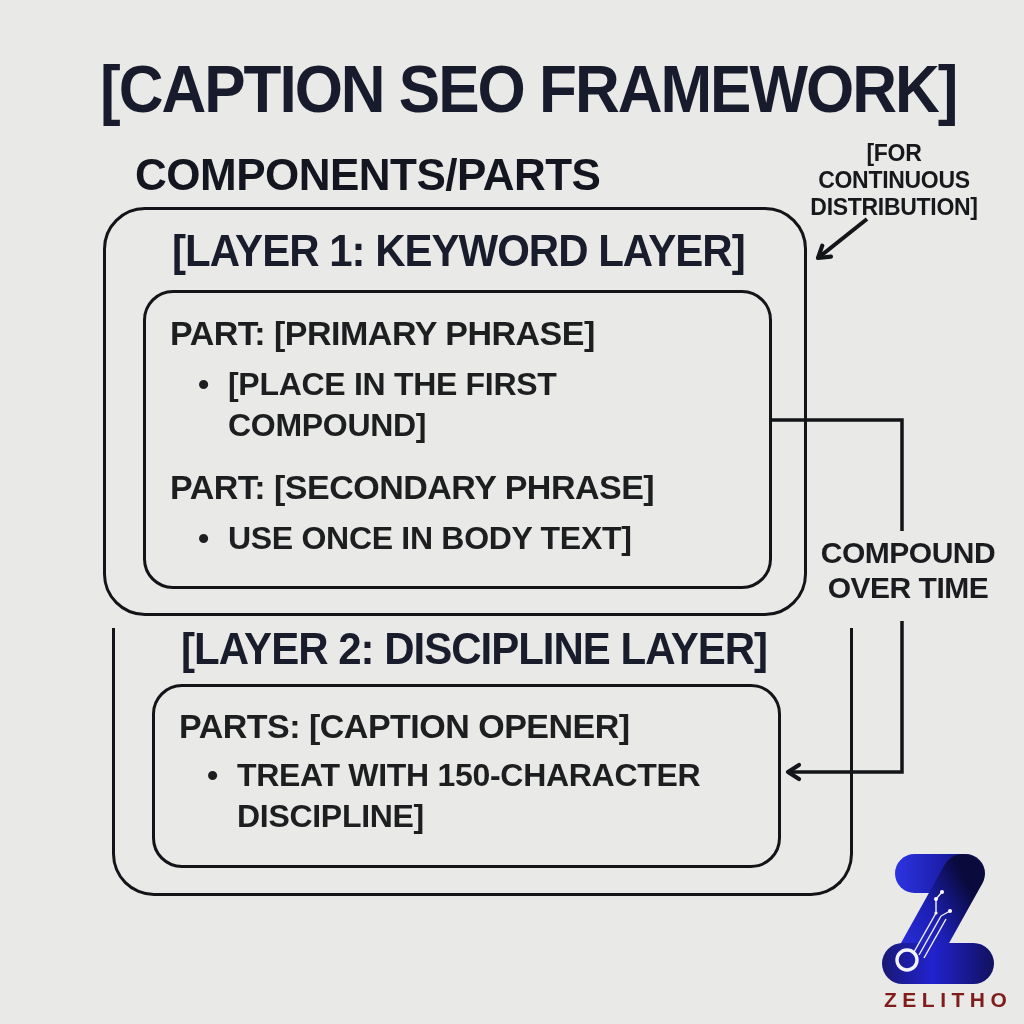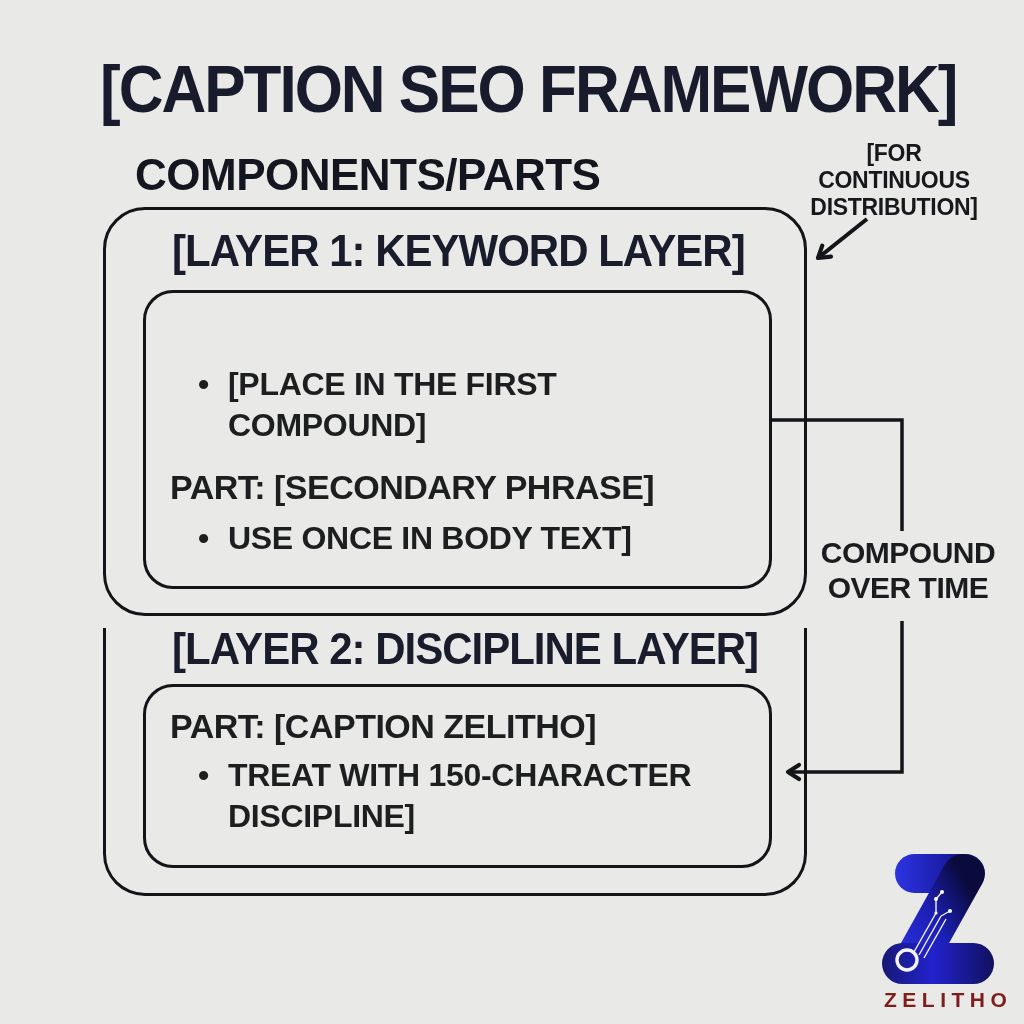--- a/index.html
+++ b/index.html
@@ -29,23 +29,24 @@
   .anno-side{
     left:816px;top:536px;width:184px;text-align:center;
     font-size:30px;font-weight:800;line-height:1.15;color:#1b1c1f;
     letter-spacing:-0.5px;
   }
   .box-outer{
     border:3.5px solid #131418;border-radius:42px;background:transparent;
   }
   .box1{left:103px;top:207px;width:698px;height:403px;}
   .box2{
-    left:103px;top:628px;width:698px;height:265px;
+    left:112px;top:628px;width:698px;height:265px;
     border:3.5px solid #131418;border-top:none;
     border-radius:0 0 42px 42px;
+    padding-left:37px;
   }
   .box-inner{
     border:3.5px solid #131418;border-radius:30px;
   }
   .inner1{left:37px;top:80px;width:623px;height:293px;}
   .inner2{left:37px;top:56px;width:623px;height:178px;}
   .layer-head{
     left:66px;font-size:42px;font-weight:800;letter-spacing:-1px;
     color:#191d2b;white-space:nowrap;transform:scaleY(1.05);transform-origin:left top;
   }
@@ -83,36 +84,37 @@
 </svg>
 
 <div class="abs ttl">[CAPTION SEO FRAMEWORK]</div>
 <div class="abs subttl">COMPONENTS/PARTS</div>
 <div class="abs anno-top">[FOR CONTINUOUS DISTRIBUTION]</div>
 <div class="abs anno-side">COMPOUND OVER TIME</div>
 
 <div class="abs box-outer box1">
   <div class="abs layer-head" style="top:16px;">[LAYER 1: KEYWORD LAYER]</div>
   <div class="abs box-inner inner1">
+    <div class="abs part-label" style="top:21px;">PART: [PRIMARY PHRASE]</div>
     <div class="abs bullet-line" style="top:71px;">
       <span class="bullet-dot">•</span>
       <span class="bullet-text">[PLACE IN THE FIRST COMPOUND]</span>
     </div>
     <div class="abs part-label" style="top:175px;">PART: [SECONDARY PHRASE]</div>
     <div class="abs bullet-line" style="top:225px;">
       <span class="bullet-dot">•</span>
       <span class="bullet-text">USE ONCE IN BODY TEXT]</span>
     </div>
   </div>
 </div>
 
 <div class="abs box2">
   <div class="abs layer-head" style="top:-4px;">[LAYER 2: DISCIPLINE LAYER]</div>
   <div class="abs box-inner inner2">
-    <div class="abs part-label" style="top:20px;">PART: [CAPTION ZELITHO]</div>
+    <div class="abs part-label" style="top:20px;">PARTS: [CAPTION OPENER]</div>
     <div class="abs bullet-line" style="top:68px;">
       <span class="bullet-dot">•</span>
       <span class="bullet-text">TREAT WITH 150-CHARACTER DISCIPLINE]</span>
     </div>
   </div>
 </div>
 
 <svg class="abs" style="left:874px;top:849px;" width="134" height="142" viewBox="0 0 134 142">
   <defs>
     <linearGradient id="gTop" x1="0" y1="0" x2="1" y2="0">

